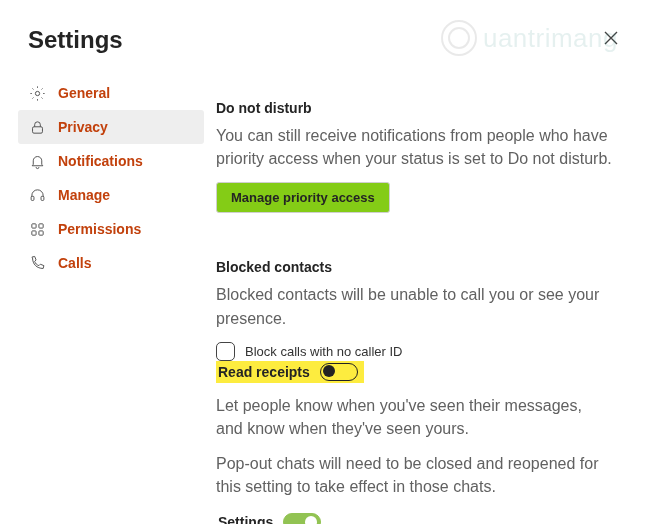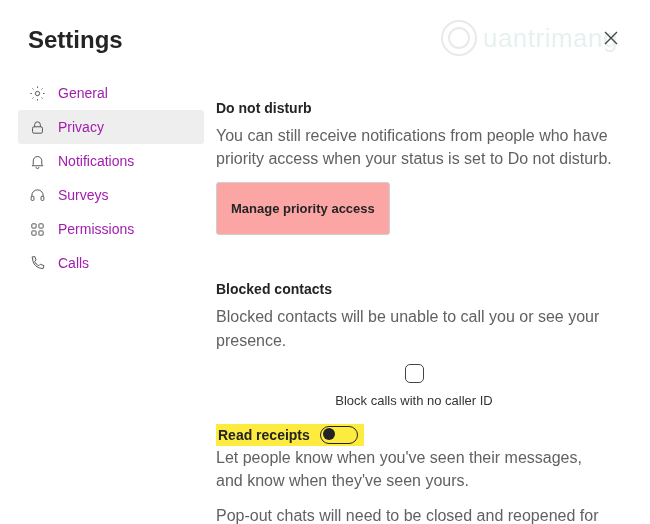--- a/index.html
+++ b/index.html
@@ -36,23 +36,24 @@
     width: 186px;
     flex-shrink: 0;
     padding-top: 4px;
   }
   .nav-item {
     display: flex;
     align-items: center;
     gap: 12px;
     padding: 8px 10px;
     font-size: 14px;
-    color: #a21caf;
+    color: #c2410c;
     border-radius: 3px;
     cursor: pointer;
+    font-weight: bold;
   }
   .nav-item.active {
     background: #eeeeee;
   }
   .nav-icon {
     width: 18px;
     height: 18px;
     display: flex;
     align-items: center;
     justify-content: center;
@@ -73,49 +74,48 @@
     font-size: 16px;
     color: #616161;
     line-height: 1.45;
     margin-bottom: 12px;
   }
   .btn {
     display: inline-block;
     font-size: 13px;
     font-weight: 600;
     color: #242424;
-    background: #fca5a5;
+    background: #84cc16;
     border: 1px solid #cfcfcf;
     border-radius: 3px;
-    padding: 18px 14px;
+    padding: 7px 14px;
     cursor: pointer;
     margin-bottom: 18px;
   }
   .checkbox-row {
     display: flex;
     align-items: center;
     gap: 10px;
-    margin-bottom: 16px;
-    flex-direction: column;
+    margin-bottom: 0;
   }
   .checkbox-box {
     width: 19px;
     height: 19px;
     border: 1.6px solid #444;
     border-radius: 5px;
   }
   .checkbox-label {
     font-size: 13px;
     color: #333;
   }
   .toggle-row {
     display: inline-flex;
     align-items: center;
     gap: 10px;
-    margin-bottom: 0;
+    margin-bottom: 11px;
     padding: 2px 6px 2px 2px;
   }
   .toggle-row.highlight {
     background: #fdec3f;
   }
   .toggle-title {
     font-size: 14px;
     font-weight: 700;
   }
   .toggle {
@@ -233,21 +233,21 @@
     </div>
 
     <div class="nav-item">
       <span class="nav-icon">
         <svg viewBox="0 0 24 24">
             <path d="M4 14v-2a8 8 0 0 1 16 0v2"></path>
             <rect x="3" y="13" width="4" height="6" rx="1.5"></rect>
             <rect x="17" y="13" width="4" height="6" rx="1.5"></rect>
           </svg>
       </span>
-      <span>Surveys</span>
+      <span>Manage</span>
     </div>
 
     <div class="nav-item">
       <span class="nav-icon">
         <svg viewBox="0 0 24 24">
             <rect x="4" y="4" width="6" height="6" rx="1"></rect>
             <rect x="14" y="4" width="6" height="6" rx="1"></rect>
             <rect x="4" y="14" width="6" height="6" rx="1"></rect>
             <rect x="14" y="14" width="6" height="6" rx="1"></rect>
           </svg>

